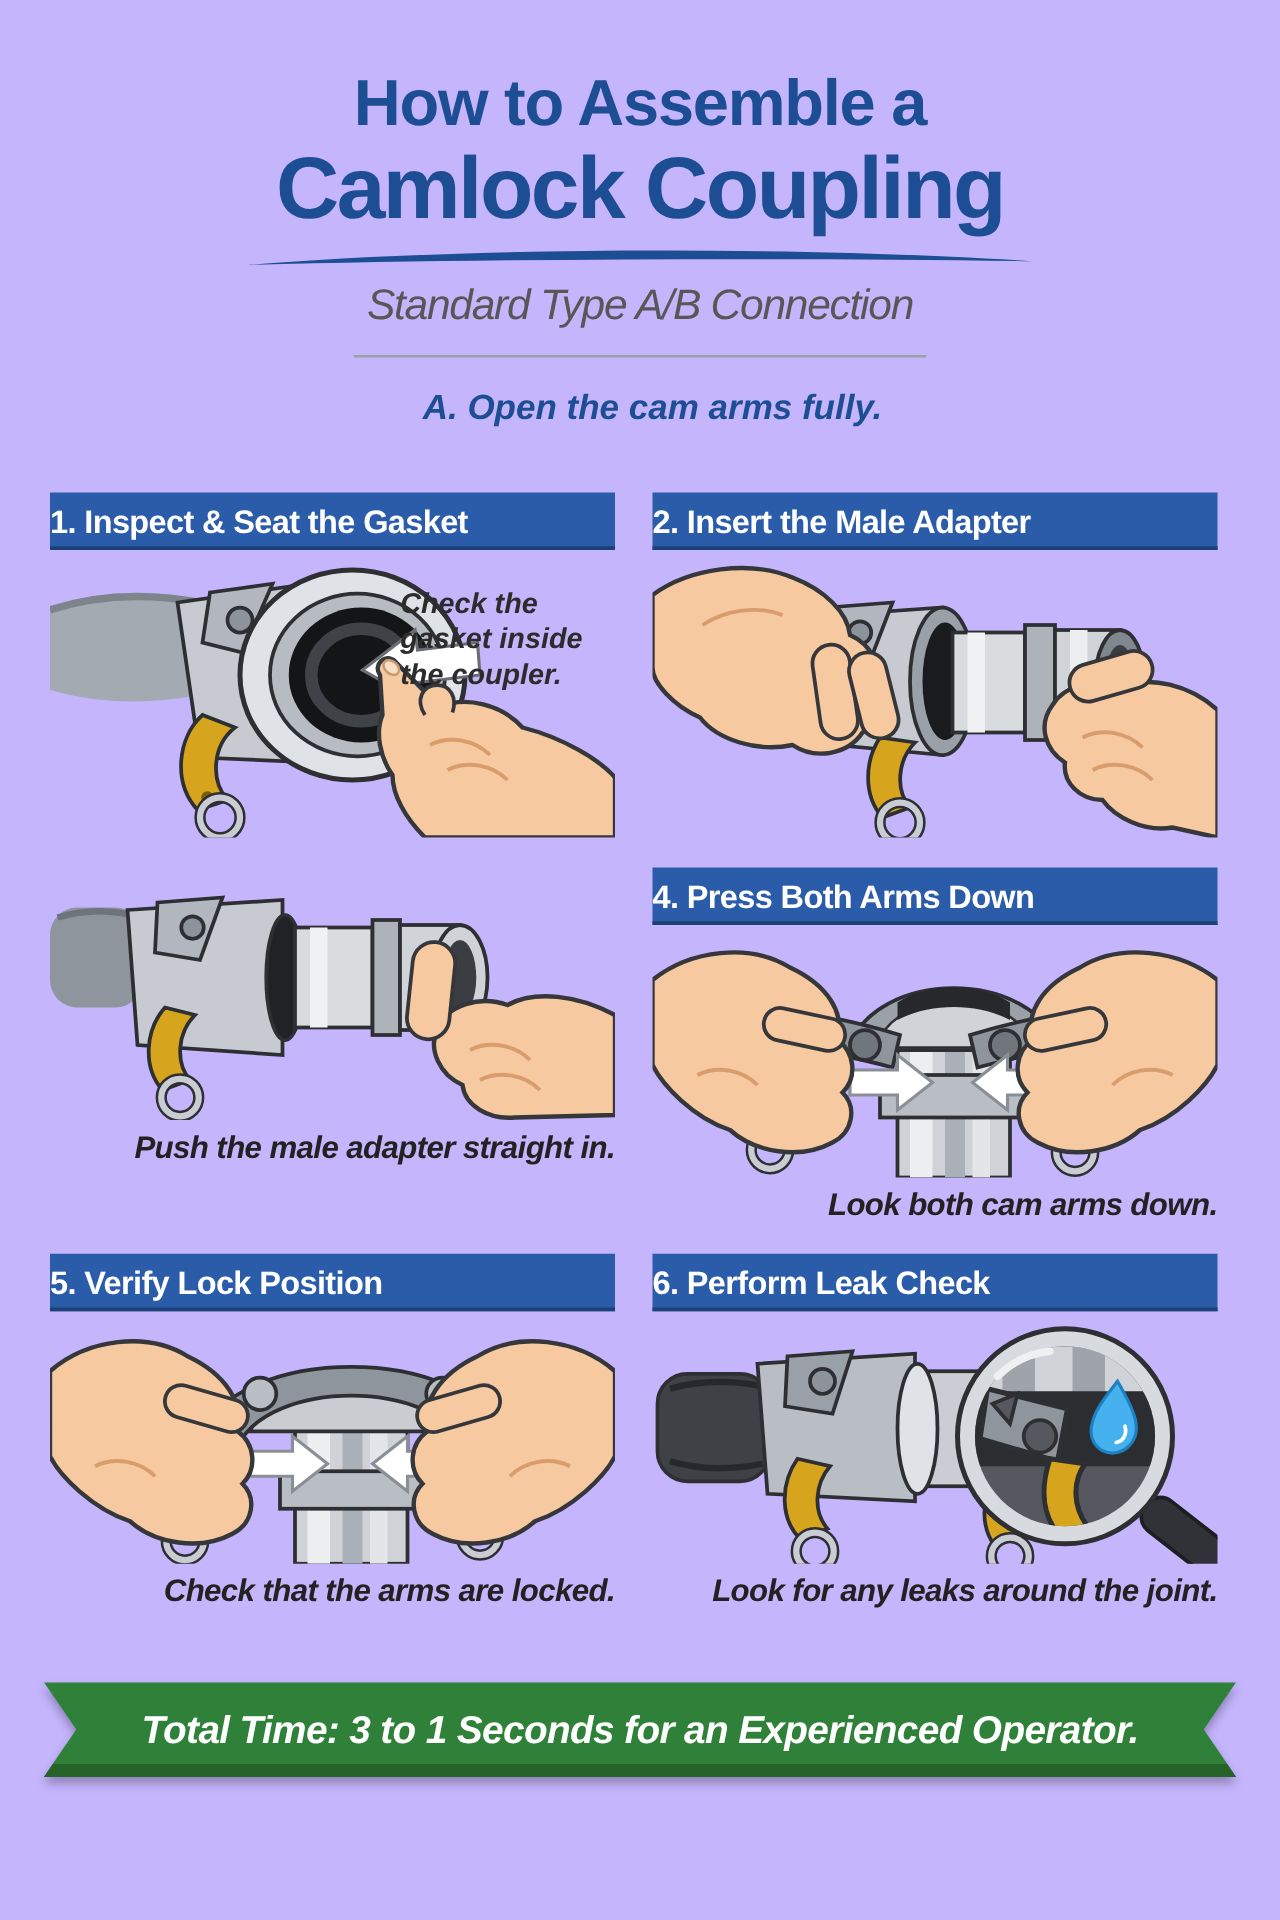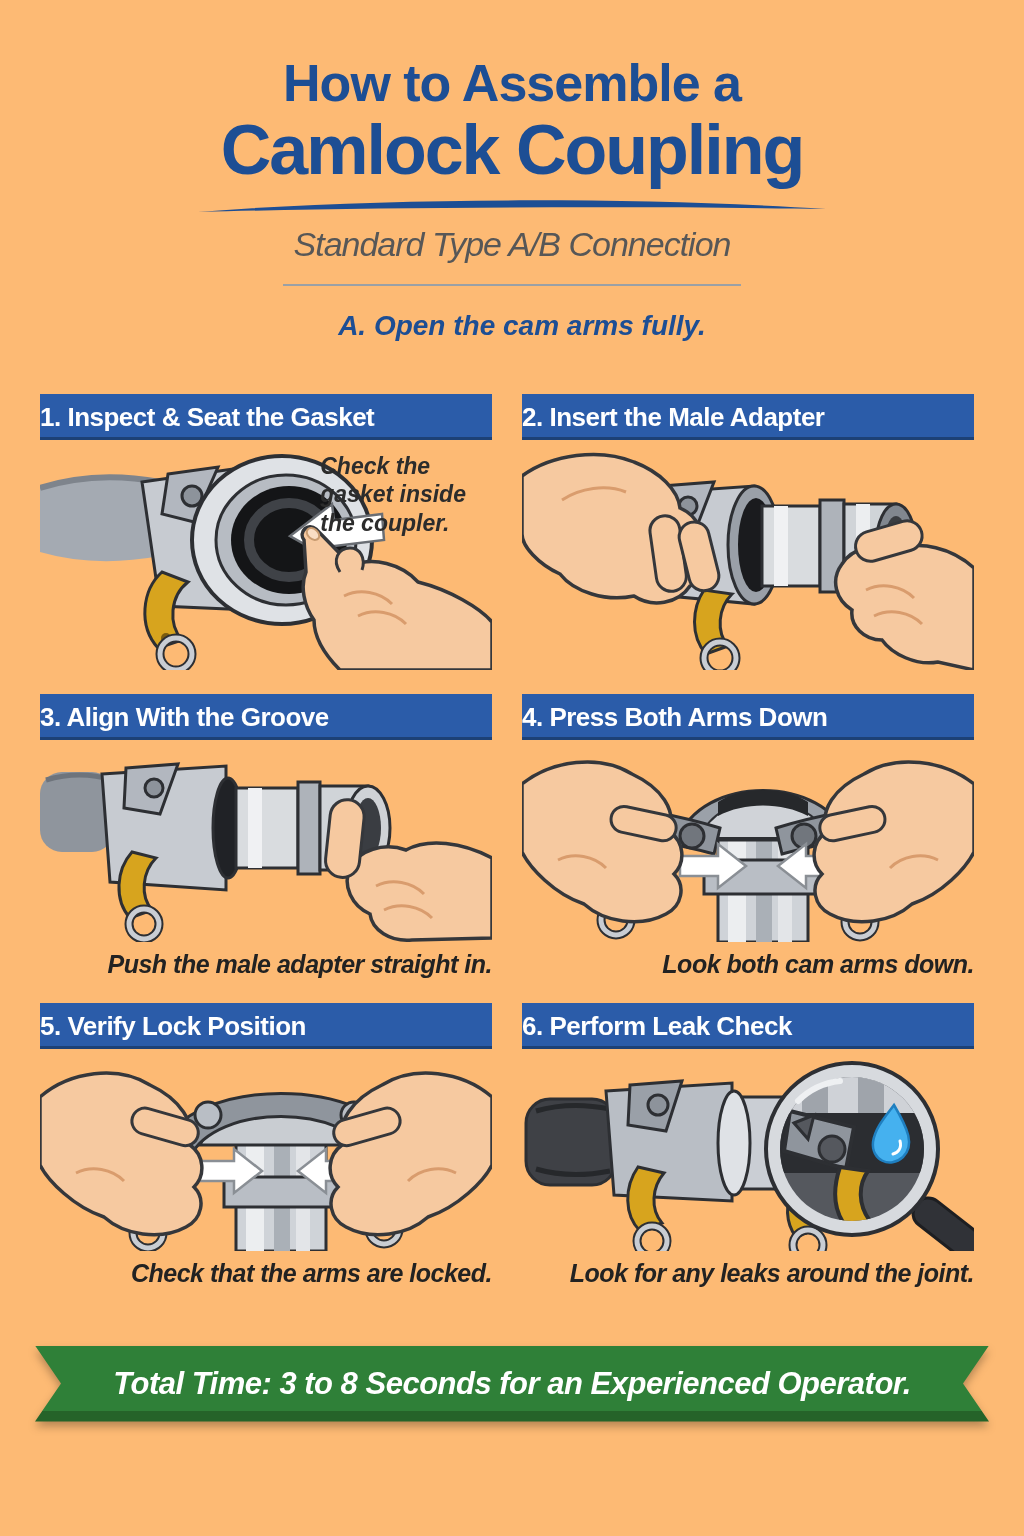--- a/index.html
+++ b/index.html
@@ -1,17 +1,17 @@
 <!DOCTYPE html>
 <html><head>
 <meta charset="utf-8">
 <style>
   html,body{margin:0;padding:0;background:#ffffff;}
   .page{
-    width:1024px;height:1536px;margin:0 auto;background:#fdba74;
+    width:1024px;height:1536px;margin:0 auto;background:#c4b5fd;
     position:relative;overflow:hidden;
     font-family:"Liberation Sans", sans-serif;
   }
   
   .hdr{text-align:center;}
   .title1{margin-top:56px;font-size:52px;font-weight:bold;color:#1d4e94;letter-spacing:-1px;line-height:1.05;}
   .title2{font-size:70px;font-weight:bold;color:#1d4e94;letter-spacing:-2px;line-height:1.0;margin-top:4px;}
   .swoosh{display:block;margin:12px auto 0;}
   .subtitle{margin-top:10px;font-size:34px;font-style:italic;color:#575757;font-weight:normal;letter-spacing:-1px;}
   .thin-div{width:458px;height:2px;background:#9aa0a6;margin:20px auto 0;}
@@ -22,21 +22,21 @@
   .panel-h{
     height:46px;line-height:46px;background:#2b5ca9;color:#ffffff;
     font-size:26px;font-weight:bold;letter-spacing:-0.5px;
     border-bottom:3px solid #1d4176;box-sizing:border-box;
   }
   .art{position:relative;width:100%;}
   .art-1{height:230px;}
   .art-2{height:202px;}
   .art svg{width:100%;height:100%;display:block;}
   .annotation{
-    position:absolute;left:62%;top:12px;width:37%;
+    position:absolute;left:62%;top:28px;width:37%;
     font-size:23px;font-style:italic;color:#2c2c2c;line-height:1.25;font-weight:bold;
   }
   .caption{
     margin-top:8px;text-align:right;font-size:25px;font-style:italic;
     color:#222222;letter-spacing:-0.5px;font-weight:bold;
   }
   
   .ribbon-wrap{margin:34px 35px 0;filter:drop-shadow(0 5px 4px rgba(0,0,0,0.28));}
   .ribbon{
     height:76px;display:flex;align-items:center;justify-content:center;
@@ -140,21 +140,20 @@
             <path d="M452,128 C430,108 398,100 374,110 C354,102 330,108 320,124 C308,140 314,160 330,170 C328,186 342,200 360,200 C370,214 394,226 416,222 L452,230 Z" fill="#f6c9a0" stroke="#35373b" stroke-width="3.5"></path>
             <rect x="330" y="96" width="68" height="30" rx="15" fill="#f6c9a0" stroke="#35373b" stroke-width="3" transform="rotate(-16 330 96)"></rect>
             <path d="M344,150 C360,142 380,146 392,158" fill="none" stroke="#d99c6d" stroke-width="3"></path>
             <path d="M352,176 C368,168 388,172 400,184" fill="none" stroke="#d99c6d" stroke-width="3"></path>
           </g>
         </svg>
       </div>
     </div>
 
     <div class="panel">
-      <div class="panel-h">3. Align With the Groove</div>
       <div class="art art-2">
         <svg viewBox="0 0 452 202">
           <g>
             <rect x="0" y="32" width="74" height="80" rx="22" fill="#8f959d"></rect>
             <path d="M6,40 Q40,30 72,40" stroke="#6e747c" stroke-width="5" fill="none"></path>
           </g>
           <g>
             <path d="M62,34 L186,26 L186,150 L70,142 Z" fill="#c7cbd1" stroke="#2d2f33" stroke-width="3"></path>
             <path d="M86,28 L138,24 L120,74 L84,68 Z" fill="#b2b7bf" stroke="#2d2f33" stroke-width="3"></path>
             <circle cx="114" cy="48" r="9" fill="#8d939b" stroke="#2d2f33" stroke-width="3"></circle>
@@ -342,17 +341,17 @@
           </g>
         </svg>
       </div>
       <div class="caption">Look for any leaks around the joint.</div>
     </div>
 
   </div>
 
   <div class="ribbon-wrap">
     <div class="ribbon">
-      <span>Total Time: 3 to 8 Seconds for an Experienced Operator.</span>
+      <span>Total Time: 3 to 1 Seconds for an Experienced Operator.</span>
     </div>
   </div>
 
 </div>
 
 </body></html>

